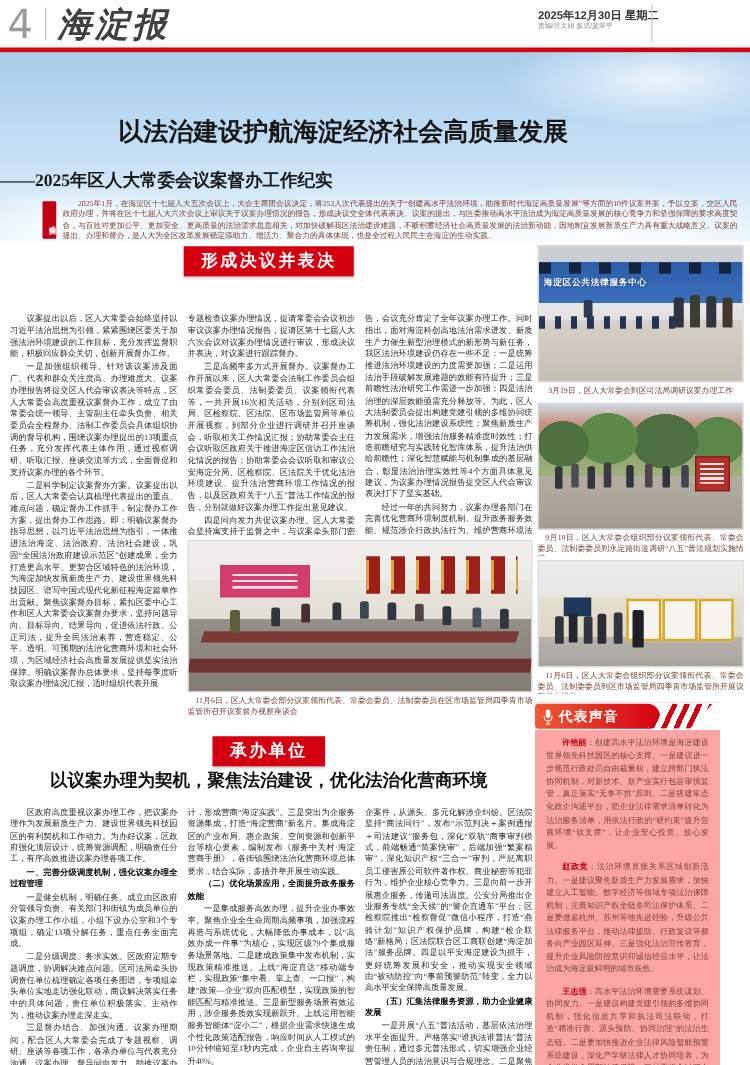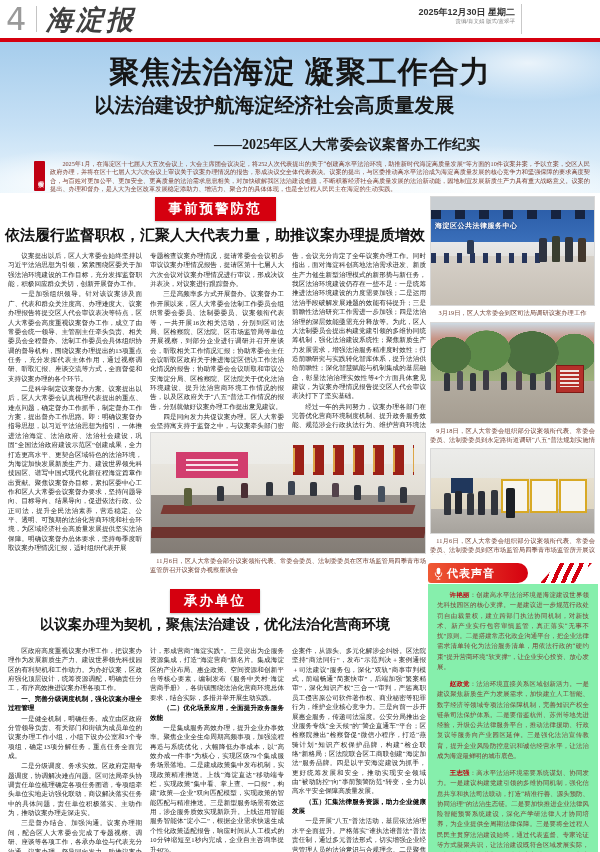--- a/index.html
+++ b/index.html
@@ -3,39 +3,39 @@
 <meta charset="utf-8">
 <style>
   html,body{margin:0;padding:0;background:#888;}
   .page{position:relative;width:600px;height:852px;background:#fff;overflow:hidden;
         font-family:"Liberation Serif","DejaVu Serif",serif;-webkit-font-smoothing:antialiased;}
   
   .hdr{position:absolute;top:0;left:0;width:600px;height:38px;background:#fff;}
   .pageno{position:absolute;left:6px;top:0px;font-family:"DejaVu Sans",sans-serif;font-size:32px;color:#9a9a9a;font-weight:400;}
   .hdr-div1{position:absolute;left:36px;top:6px;width:1px;height:26px;background:#c4c4c4;}
   .masthead{position:absolute;left:46px;top:2px;font-size:27px;font-weight:bold;font-style:italic;color:#404040;letter-spacing:3px;font-family:"DejaVu Serif",serif;}
-  .dateblk{position:absolute;right:85px;top:7px;text-align:right;line-height:1.25;}
+  .dateblk{position:absolute;right:73px;top:7px;text-align:left;line-height:1.25;}
   .dateblk .d1{font-size:9px;font-weight:bold;color:#333;font-family:"Liberation Sans",sans-serif;}
   .dateblk .d2{font-size:5.5px;color:#8a8a8a;font-family:"Liberation Sans",sans-serif;}
   .hdr-div2{position:absolute;right:78px;top:4px;width:1px;height:30px;background:#c9c9c9;}
   .edition{position:absolute;right:6px;top:1px;font-size:30px;font-weight:900;color:#d5000f;letter-spacing:1px;font-family:"Liberation Sans",sans-serif;}
   .redrule{position:absolute;top:38px;left:0;width:600px;height:4px;background:#d5000f;}
   
   .banner{position:absolute;top:42px;left:0;width:600px;height:151px;
     background:
       radial-gradient(ellipse 160px 45px at 12% 92%, rgba(255,255,255,.95), rgba(255,255,255,0) 70%),
       radial-gradient(ellipse 260px 70px at 52% 104%, rgba(255,255,255,.97), rgba(255,255,255,0) 70%),
       radial-gradient(ellipse 180px 55px at 88% 14%, rgba(255,255,255,.75), rgba(255,255,255,0) 70%),
       radial-gradient(ellipse 220px 60px at 80% 96%, rgba(255,255,255,.9), rgba(255,255,255,0) 70%),
       linear-gradient(180deg,#a6cdec 0%,#c6e0f5 55%,#e9f5fc 100%);}
   .head1{position:absolute;top:10px;width:600px;text-align:center;font-size:30px;font-weight:900;color:#161616;
          font-family:"Liberation Sans","DejaVu Sans",sans-serif;letter-spacing:1px;}
   .head2{position:absolute;top:50px;width:549px;text-align:center;font-size:20px;font-weight:900;color:#161616;
          font-family:"Liberation Sans","DejaVu Sans",sans-serif;letter-spacing:0px;}
-  .subhead{position:absolute;top:94px;width:480px;text-align:right;font-size:14px;font-weight:bold;color:#1a1a1a;}
+  .subhead{position:absolute;top:94px;width:480px;text-align:left;font-size:14px;font-weight:bold;color:#1a1a1a;}
   .ednote{position:absolute;top:118px;left:34px;width:556px;height:32px;}
   .ednote-tab{position:absolute;left:0;top:1px;width:11px;height:30px;background:#c00013;color:#fff;
       writing-mode:vertical-rl;text-orientation:upright;font-size:6px;letter-spacing:1px;text-align:center;
       font-family:"Liberation Sans",sans-serif;border-radius:1px;}
   .ednote-txt{position:absolute;left:16px;top:0;width:540px;height:32px;overflow:hidden;
       font-size:6.2px;line-height:1.33;color:#7b4034;text-align:justify;text-indent:2em;}
   
   .tagwrap{position:absolute;left:0;width:430px;display:flex;justify-content:center;}
   .tagbox{background:#d5000f;color:#fff;font-weight:bold;font-size:13.5px;letter-spacing:2px;
       padding:3px 14px;font-family:"Liberation Sans",sans-serif;box-shadow:0 1px 2px rgba(0,0,0,.25);}
@@ -79,21 +79,21 @@
   .pm .pink{position:absolute;left:9%;top:16%;width:72px;height:26px;background:#d23d6e;}
   .pm .pink:before{content:"";position:absolute;left:10px;top:7px;width:52px;height:12px;
       background:repeating-linear-gradient(180deg,rgba(255,255,255,.85) 0 2px,transparent 2px 5px);}
   .pm .penn{position:absolute;left:52%;top:10%;width:44%;height:30px;
       background:repeating-linear-gradient(90deg,#9c2017 0 11px,transparent 11px 20px);}
   .pm .penn:before{content:"";position:absolute;left:0;top:3px;width:100%;height:24px;
       background:repeating-linear-gradient(90deg,rgba(232,190,80,.85) 0 2px,transparent 2px 20px);}
   .pm .tbl1{position:absolute;left:4%;top:60%;width:92%;height:9px;background:#7b3a34;transform:skewX(-18deg);}
   .pm .tbl2{position:absolute;left:0;top:78%;width:100%;height:11px;background:#6e332e;transform:skewX(-10deg);}
   
-  .voices{position:absolute;left:428px;top:562px;width:170px;height:290px;background:#86efac;overflow:hidden;}
+  .voices{position:absolute;left:428px;top:562px;width:148px;height:290px;background:#fca5a5;overflow:hidden;}
   .vo-hdr{position:relative;height:22px;background:#fff;}
   .vo-bar{position:absolute;left:0;top:1px;height:20px;width:100px;display:flex;align-items:center;gap:4px;
       background:linear-gradient(90deg,#ef5a35,#d5000f);border-radius:3px 10px 10px 3px;padding-left:6px;box-sizing:border-box;}
   .vo-title{color:#fff;font-weight:bold;font-size:11px;letter-spacing:1px;font-family:"Liberation Sans",sans-serif;}
   .vo-stripes{position:absolute;right:6px;top:1px;height:20px;width:52px;
       background:repeating-linear-gradient(115deg,#d5000f 0 4px,#fff 4px 9px);
       clip-path:polygon(35% 0,100% 0,65% 100%,0 100%);}
   .vo-body{padding:6px 9px;font-size:6.4px;line-height:1.6;color:#7c4136;text-align:justify;}
   .vo-item{margin-bottom:7px;text-indent:2em;}
   .vo-name{font-weight:bold;color:#c00010;}
@@ -110,33 +110,31 @@
     <div class="masthead">海淀报</div>
     <div class="dateblk">
       <div class="d1">2025年12月30日 星期二</div>
       <div class="d2">责编/肖文娟 版式/蓝翠平</div>
     </div>
     <div class="hdr-div2"></div>
   </div>
   <div class="redrule"></div>
 
   <div class="banner">
-    <div class="head1">聚焦法治海淀 凝聚工作合力</div>
     <div class="head2">以法治建设护航海淀经济社会高质量发展</div>
     <div class="subhead">——2025年区人大常委会议案督办工作纪实</div>
     <div class="ednote">
       <div class="ednote-tab">编者按</div>
       <div class="ednote-txt">2025年1月，在海淀区十七届人大五次会议上，大会主席团会议决定，将252人次代表提出的关于“创建高水平法治环境，助推新时代海淀高质量发展”等方面的10件议案并案，予以立案，交区人民政府办理，并将在区十七届人大六次会议上审议关于议案办理情况的报告，形成决议交全体代表表决。议案的提出，与区委推动高水平法治成为海淀高质量发展的核心竞争力和坚强保障的要求高度契合，与百姓对更加公平、更加安全、更高质量的法治需求息息相关，对加快破解我区法治建设难题，不断积蓄经济社会高质量发展的法治新动能，因地制宜发展新质生产力具有重大战略意义。议案的提出、办理和督办，是人大为全区改革发展稳定添助力、增活力、聚合力的具体体现，也是全过程人民民主在海淀的生动实践。</div>
     </div>
   </div>
 
   <div class="tagwrap" style="top:197px;">
-    <div class="tagbox">事前预警防范</div>
-  </div>
-  <div class="sechead" style="top:226px;font-size:15px;">依法履行监督职权，汇聚人大代表力量，助推议案办理提质增效</div>
+    <div class="tagbox">形成决议并表决</div>
+  </div>
 
   <div class="col" style="top:251px;left:8px;width:134px;height:332px;">
       <p>议案提出以后，区人大常委会始终坚持以习近平法治思想为引领，紧紧围绕区委关于加强法治环境建设的工作目标，充分发挥监督职能，积极回应群众关切，创新开展督办工作。</p>
       <p>一是加强组织领导。针对该议案涉及面广、代表和群众关注度高、办理难度大、议案办理报告将提交区人代会审议表决等特点，区人大常委会高度重视议案督办工作，成立了由常委会统一领导、主管副主任牵头负责、相关委员会全程督办、法制工作委员会具体组织协调的督导机构，围绕议案办理提出的13项重点任务，充分发挥代表主体作用，通过视察调研、听取汇报、座谈交流等方式，全面督促和支持议案办理的各个环节。</p>
       <p>二是科学制定议案督办方案。议案提出以后，区人大常委会认真梳理代表提出的重点、难点问题，确定督办工作抓手，制定督办工作方案，提出督办工作思路。即：明确议案督办指导思想，以习近平法治思想为指引，一体推进法治海淀、法治政府、法治社会建设，巩固“全国法治政府建设示范区”创建成果，全力打造更高水平、更契合区域特色的法治环境，为海淀加快发展新质生产力、建设世界领先科技园区、谱写中国式现代化新征程海淀篇章作出贡献。聚焦议案督办目标，紧扣区委中心工作和区人大常委会议案督办要求，坚持问题导向、目标导向、结果导向，促进依法行政、公正司法，提升全民法治素养，营造稳定、公平、透明、可预期的法治化营商环境和社会环境，为区域经济社会高质量发展提供坚实法治保障。明确议案督办总体要求，坚持每季度听取议案办理情况汇报，适时组织代表开展</p>
     </div>
   <div class="col" style="top:251px;left:150px;width:134px;height:179px;">
       <p class="ni">专题检查议案办理情况，提请常委会会议初步审议议案办理情况报告，提请区第十七届人大六次会议对议案办理情况进行审议，形成决议并表决，对议案进行跟踪督办。</p>
       <p>三是高频率多方式开展督办。议案督办工作开展以来，区人大常委会法制工作委员会组织常委会委员、法制委委员、议案领衔代表等，一共开展16次相关活动，分别到区司法局、区检察院、区法院、区市场监管局等单位开展视察，到部分企业进行调研并召开座谈会，听取相关工作情况汇报；协助常委会主任会议听取区政府关于推进海淀区信访工作法治化情况的报告；协助常委会会议听取和审议公安海淀分局、区检察院、区法院关于优化法治环境建设、提升法治营商环境工作情况的报告，以及区政府关于“八五”普法工作情况的报告，分别就做好议案办理工作提出意见建议。</p>
       <p>四是同向发力共促议案办理。区人大常委会坚持寓支持于监督之中，与议案牵头部门密切联系、协调配合、问题共商，共同推动议案办理。在督办过程中，常委会领导全程参与，围绕议案办理总目标、分解任务落地等问题，与议案办理部门多次研究，为议案办理提供思路；法制工作委员会与议案办理部门保持常态化沟通，明确督办视察、座谈等各项工作，及时将代表提出的意见建议反馈给议案办理部门，为议案办理提供有效支持。</p>

